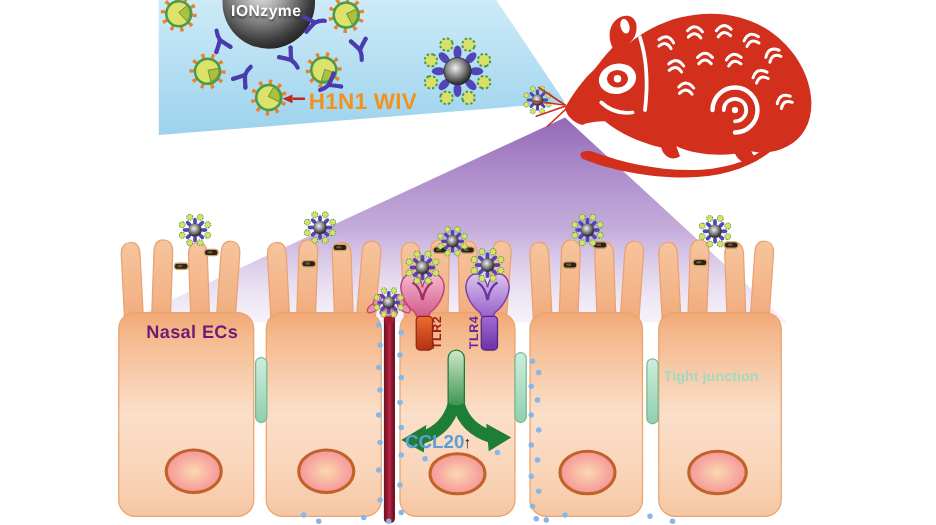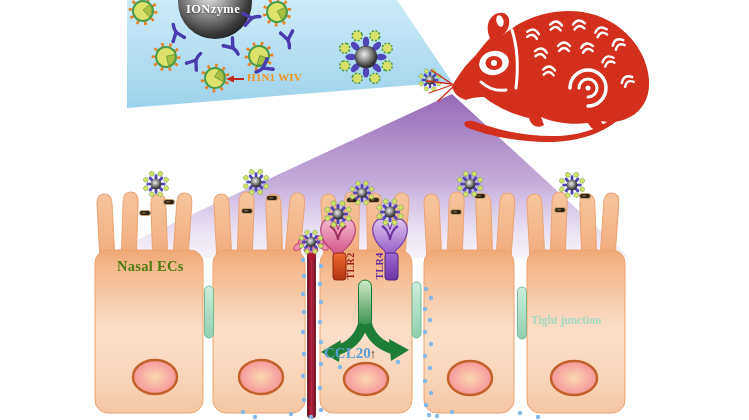--- a/index.html
+++ b/index.html
@@ -1,26 +1,26 @@
 <!DOCTYPE html>
 <html><head>
 <meta charset="utf-8">
 <style>
   html,body{margin:0;padding:0;background:#fff;}
   .canvas{
     position:relative;width:747px;height:420px;background:#ffffff;
-    overflow:hidden;font-family:Liberation Serif, serif;
+    overflow:hidden;font-family:Liberation Sans, sans-serif;
   }
   .canvas svg{position:absolute;left:0;top:0;}
   .lbl{position:absolute;font-weight:bold;white-space:nowrap;line-height:1;}
   .lbl-ionzyme{left:213px;top:3px;transform:translateX(-50%);color:#ffffff;
     font-size:12.5px;letter-spacing:.4px;text-shadow:0 1px 2px rgba(0,0,0,.55);}
-  .lbl-h1n1{left:247px;top:72px;color:#f2921c;font-size:11px;letter-spacing:.2px;}
-  .lbl-nasal{left:117px;top:259px;color:#4d7c0f;font-size:14.5px;letter-spacing:.3px;}
-  .lbl-tj{left:531px;top:315px;color:#a3d9c1;font-size:11.5px;}
+  .lbl-h1n1{left:247px;top:72px;color:#f2921c;font-size:18px;letter-spacing:.2px;}
+  .lbl-nasal{left:117px;top:259px;color:#701a75;font-size:14.5px;letter-spacing:.3px;}
+  .lbl-tj{left:531px;top:297px;color:#a3d9c1;font-size:11.5px;}
   .lbl-ccl20{left:324px;top:346px;color:#5b9fd6;font-size:15px;}
   .lbl-ccl20 .up{color:#1d1d1d;font-size:13px;margin-left:-1px;}
   .lbl-tlr{font-size:10px;letter-spacing:.4px;}
   .lbl-tlr2{left:351px;top:266px;transform:translate(-50%,-50%) rotate(-90deg);color:#9c1e14;}
   .lbl-tlr4{left:380px;top:266px;transform:translate(-50%,-50%) rotate(-90deg);color:#6428a0;}
 </style>
 </head>
 <body>
 
 <div class="canvas">

